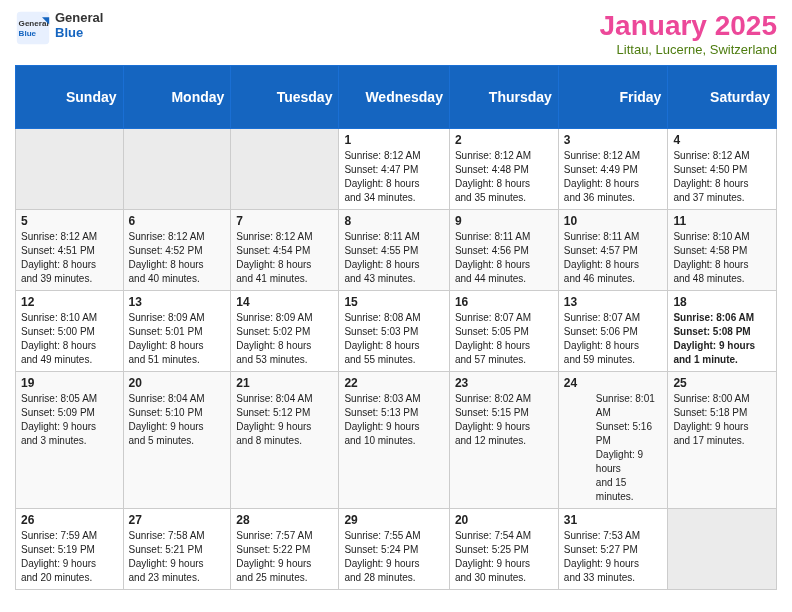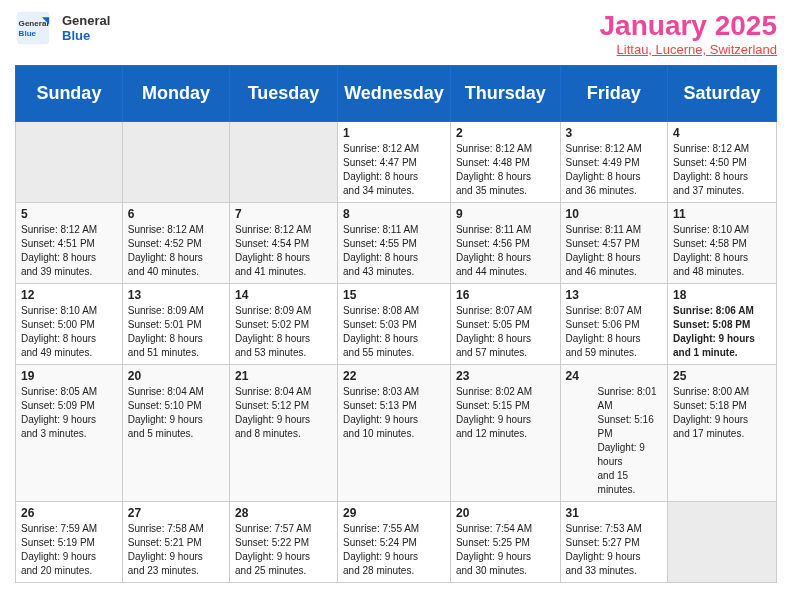--- a/index.html
+++ b/index.html
@@ -17,52 +17,50 @@
       padding: 10px 15px 10px 15px;
     }
     .header {
       display: flex;
       justify-content: space-between;
       align-items: flex-start;
       margin-bottom: 8px;
     }
     .logo {
       display: flex;
-      align-items: center;
-      gap: 11px;
+      gap: 4px;
     }
     .logo-icon {
       width: 36px;
       height: 36px;
     }
     .title-block {
       text-align: right;
     }
     .month-year {
       font-size: 28px;
       font-weight: bold;
       color: #ec4899;
     }
     .location {
       font-size: 13px;
-      color: #ef4444;
-      text-decoration: underline;
+      color: #4d7c0f;
     }
     .calendar {
       width: 100%;
       border-collapse: collapse;
       border: 1px solid #ccc;
     }
     .calendar th {
       background-color: #1565c0;
       color: #fff;
-      font-size: 18px;
+      font-size: 14px;
       font-weight: bold;
-      text-align: center;
-      padding: 17px 6px;
+      text-align: right;
+      padding: 23px 6px;
       border: 1px solid #1a6fd4;
     }
     .calendar td {
       vertical-align: top;
       border: 1px solid #ccc;
       padding: 4px 5px;
       width: 113px;
       min-height: 70px;
       background: #fff;
       font-size: 10.5px;

